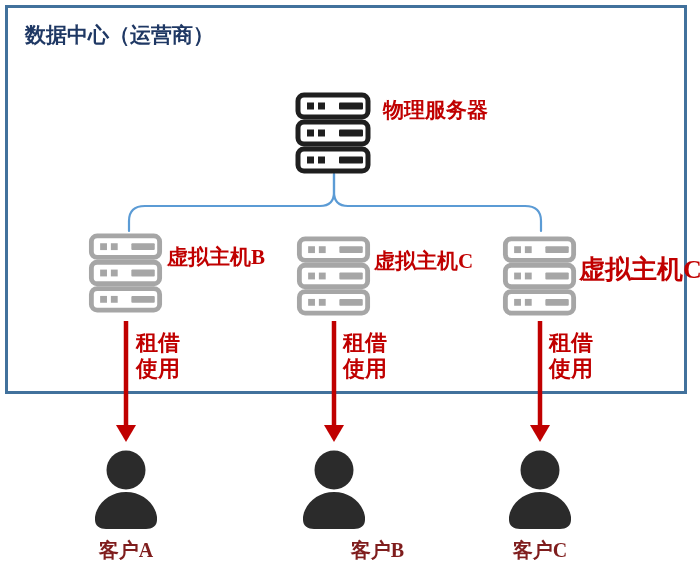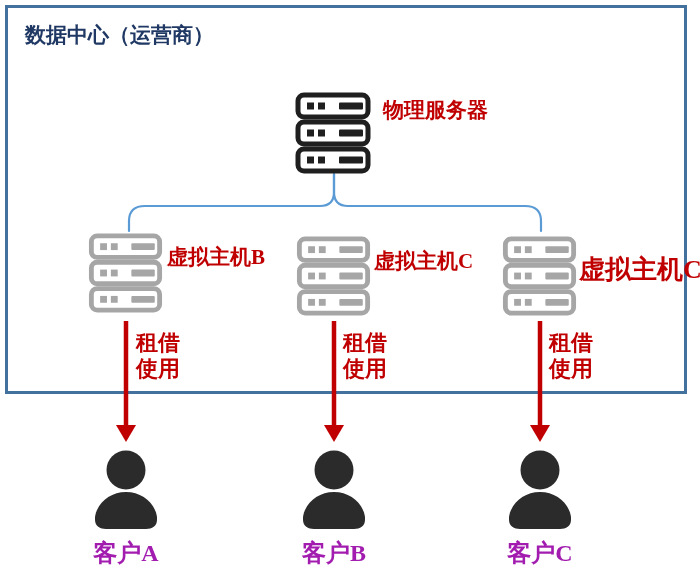--- a/index.html
+++ b/index.html
@@ -40,27 +40,27 @@
   .vh-label-c   { left: 579px; top: 252px; font-size: 26px; }
   .lease-label  { font-size: 22px; line-height: 26px; }
   .lease-a { left: 136px; top: 330px; }
   .lease-b { left: 343px; top: 330px; }
   .lease-c { left: 549px; top: 330px; }
   .cust-label {
     position: absolute;
     top: 537px;
     width: 140px;
     text-align: center;
-    font-size: 24px;
+    font-size: 20px;
     font-weight: bold;
-    color: #a21caf;
+    color: #7f1d1d;
     white-space: nowrap;
   }
   .cust-a { left: 56px; }
-  .cust-b { left: 264px; }
+  .cust-b { left: 264px; text-align: right; }
   .cust-c { left: 470px; }
   .icon-abs { position: absolute; display: block; }
   .phys-server { left: 295px; top: 92px;  width: 76px; height: 82px; color: #1F1F1F; }
   .vh-a        { left: 88px;  top: 233px; width: 75px; height: 80px; color: #A6A6A6; }
   .vh-b        { left: 296px; top: 236px; width: 75px; height: 80px; color: #A6A6A6; }
   .vh-c        { left: 502px; top: 236px; width: 75px; height: 80px; color: #A6A6A6; }
   .person      { width: 72px; height: 80px; top: 450px; color: #2B2B2B; }
   .person-a { left: 90px; }
   .person-b { left: 298px; }
   .person-c { left: 504px; }

